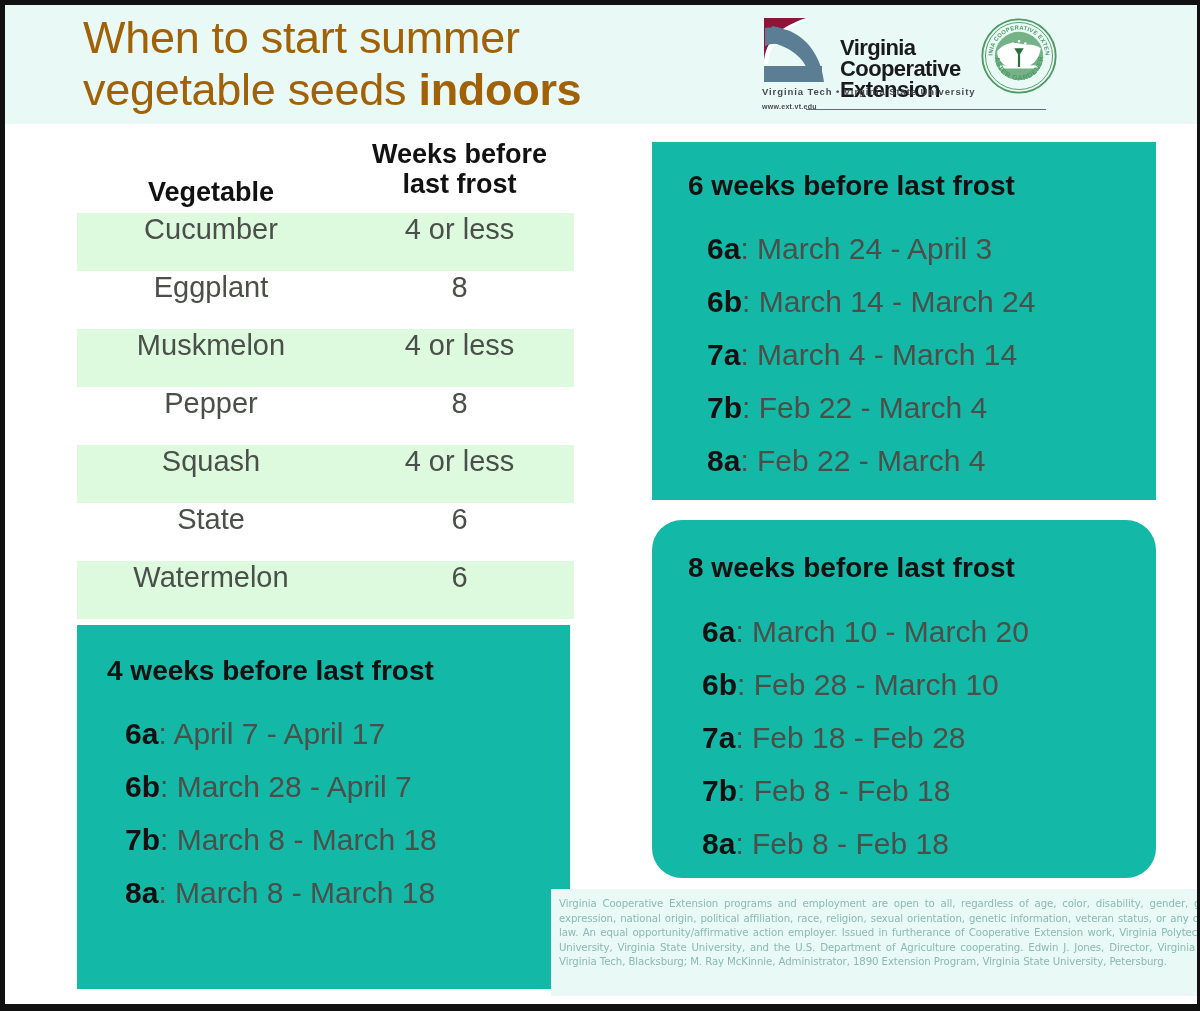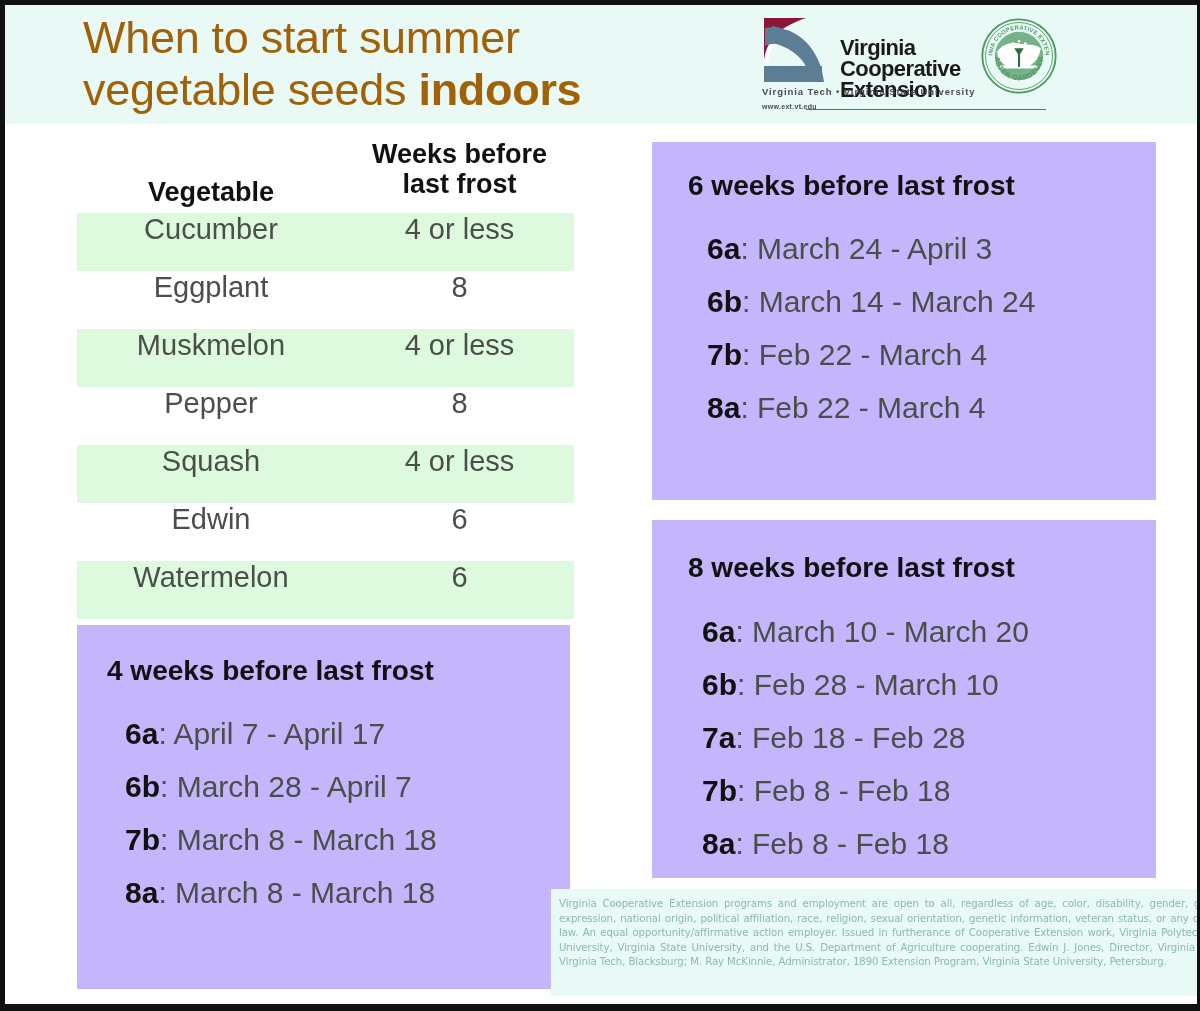--- a/index.html
+++ b/index.html
@@ -145,21 +145,21 @@
     color: #4a4f4a;
     text-align: center;
     font-weight: 400;
   }
   .td-veg { width: 268px; }
   .td-weeks { width: 229px; }
 
   
   .panel {
     position: absolute;
-    background: #c4b5fd;
+    background: #14b8a6;
     box-sizing: border-box;
   }
   .panel-title {
     font-size: 28px;
     font-weight: 700;
     color: #111111;
     white-space: nowrap;
   }
   .panel-list { margin: 0; padding: 0; list-style: none; }
   .panel-list li {
@@ -171,21 +171,21 @@
   .panel-list li .zone {
     font-weight: 700;
     color: #111111;
   }
 
   #panel-6 { left: 647px; top: 137px; width: 504px; height: 358px; }
   #panel-6 .panel-title { position: absolute; left: 36px; top: 28px; }
   #panel-6 .panel-list { position: absolute; left: 55px; top: 80px; }
   #panel-6 .panel-list li { line-height: 53px; }
 
-  #panel-8 { left: 647px; top: 515px; width: 504px; height: 358px; }
+  #panel-8 { left: 647px; top: 515px; width: 504px; height: 358px; border-radius: 30px; }
   #panel-8 .panel-title { position: absolute; left: 36px; top: 32px; }
   #panel-8 .panel-list { position: absolute; left: 50px; top: 85px; }
   #panel-8 .panel-list li { line-height: 53px; }
 
   #panel-4 { left: 72px; top: 620px; width: 493px; height: 364px; }
   #panel-4 .panel-title { position: absolute; left: 30px; top: 30px; }
   #panel-4 .panel-list { position: absolute; left: 48px; top: 82px; }
   #panel-4 .panel-list li { line-height: 53px; }
 
   
@@ -285,35 +285,36 @@
         </div>
         <div class="trow">
           <div class="td td-veg">Pepper</div>
           <div class="td td-weeks">8</div>
         </div>
         <div class="trow alt">
           <div class="td td-veg">Squash</div>
           <div class="td td-weeks">4 or less</div>
         </div>
         <div class="trow">
-          <div class="td td-veg">Edwin</div>
+          <div class="td td-veg">State</div>
           <div class="td td-weeks">6</div>
         </div>
         <div class="trow alt">
           <div class="td td-veg">Watermelon</div>
           <div class="td td-weeks">6</div>
         </div>
       </div>
   </div>
 
   <div class="panel" id="panel-6">
     <div class="panel-title">6 weeks before last frost</div>
     <ul class="panel-list">
         <li><span class="zone">6a</span><span>: March 24 - April 3</span></li>
         <li><span class="zone">6b</span><span>: March 14 - March 24</span></li>
+        <li><span class="zone">7a</span><span>: March 4 - March 14</span></li>
         <li><span class="zone">7b</span><span>: Feb 22 - March 4</span></li>
         <li><span class="zone">8a</span><span>: Feb 22 - March 4</span></li>
       </ul>
   </div>
 
   <div class="panel" id="panel-8">
     <div class="panel-title">8 weeks before last frost</div>
     <ul class="panel-list">
         <li><span class="zone">6a</span><span>: March 10 - March 20</span></li>
         <li><span class="zone">6b</span><span>: Feb 28 - March 10</span></li>

